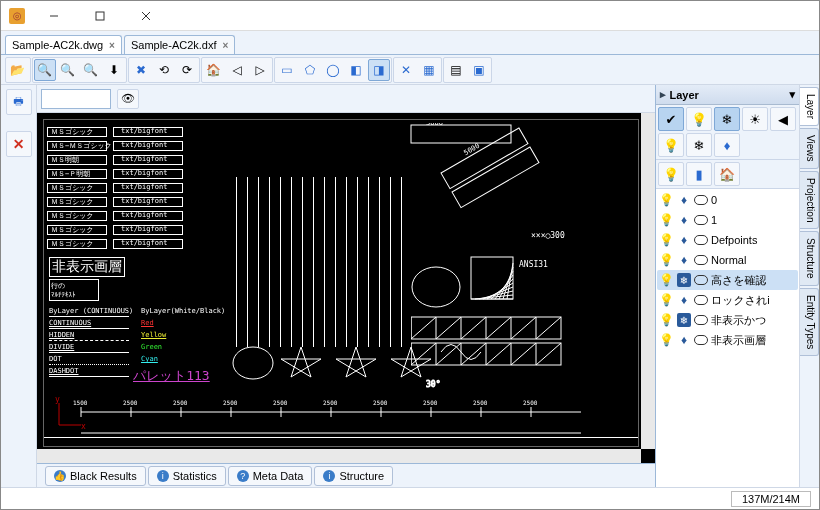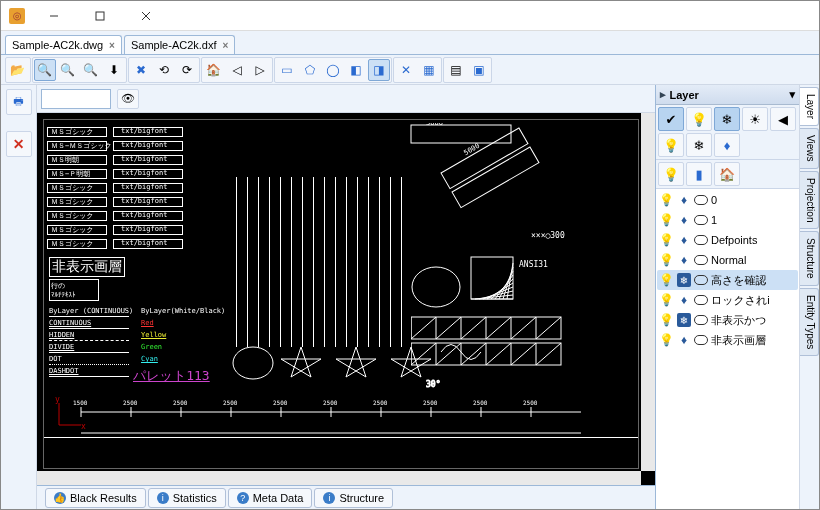--- a/index.html
+++ b/index.html
@@ -442,13 +442,16 @@
 
     <div class="side-tabs">
       <div class="side-tab active">Layer</div>
       <div class="side-tab">Views</div>
       <div class="side-tab">Projection</div>
       <div class="side-tab">Structure</div>
       <div class="side-tab">Entity Types</div>
     </div>
   </div>
 
+  <div class="statusbar">
+    <div class="mem">137M/214M</div>
+  </div>
 </div>
 
 </body></html>

